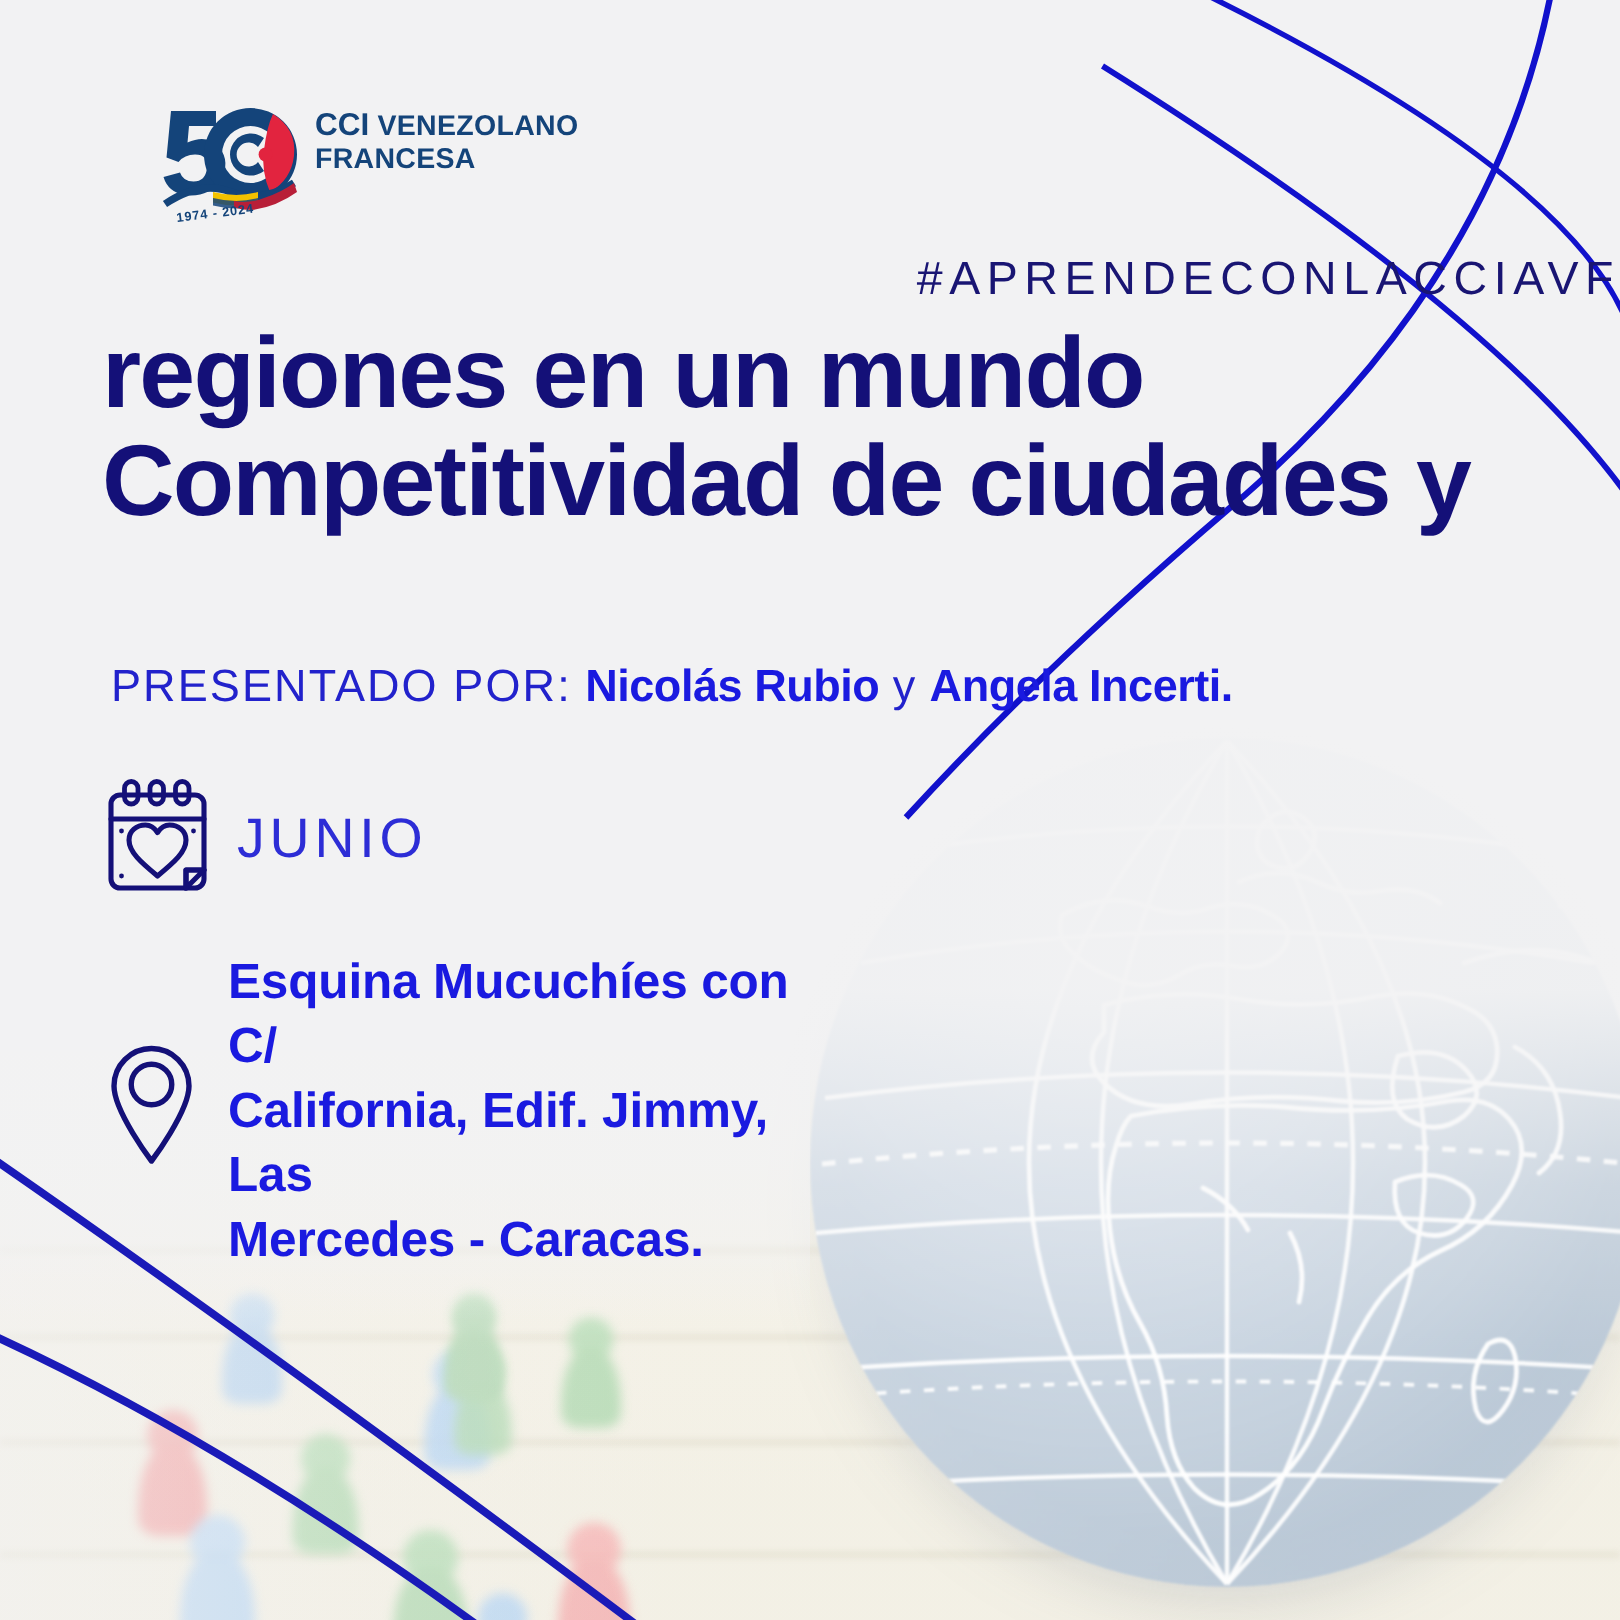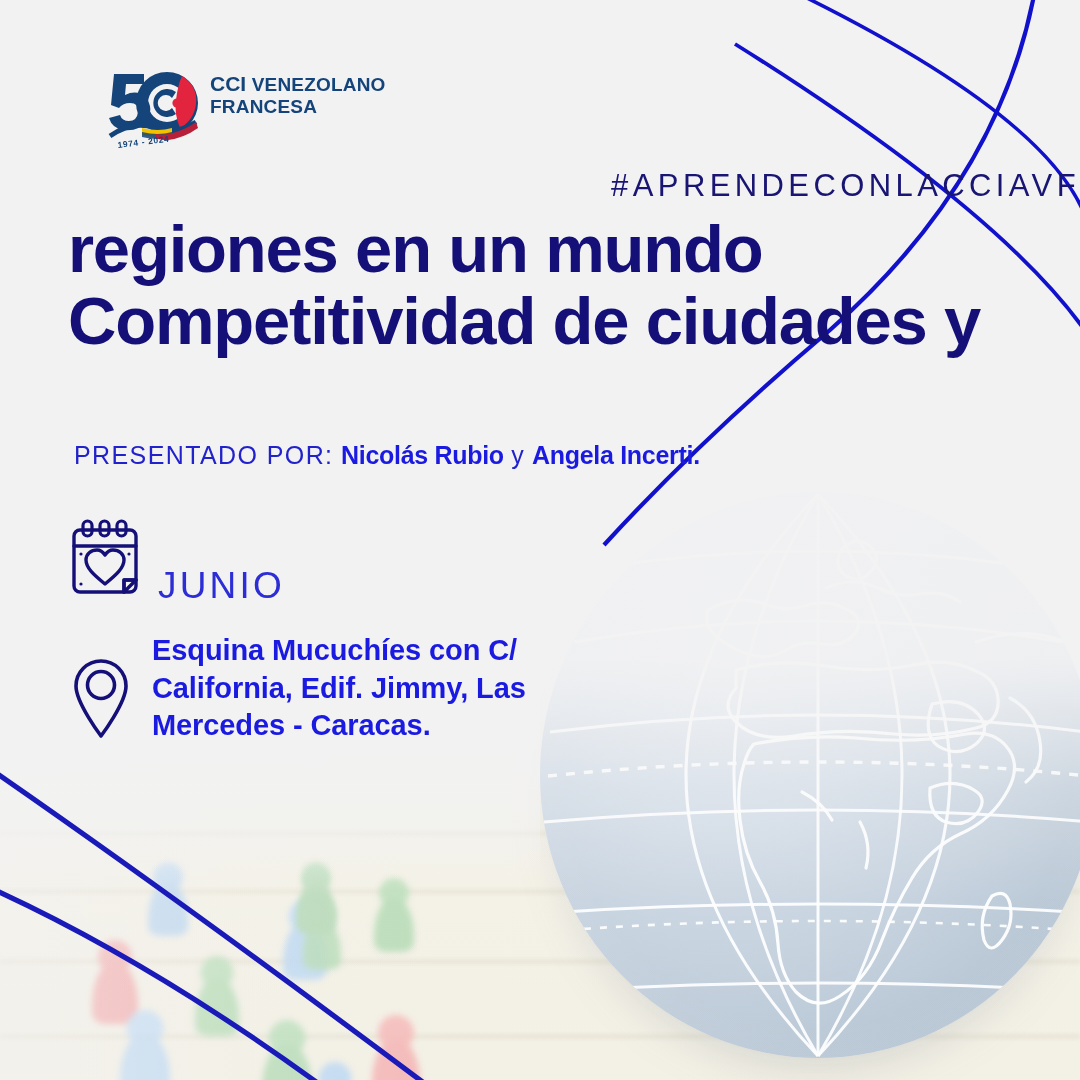--- a/index.html
+++ b/index.html
@@ -175,32 +175,32 @@
     line-height: 1.08;
     letter-spacing: -1.2px;
   }
   .title span { display: block; }
 
   
   .presenter {
     position: absolute;
     left: 74px;
     top: 441px;
-    font-size: 25px;
+    font-size: 30px;
     color: #2222cc;
     letter-spacing: 0.6px;
     white-space: nowrap;
   }
   .presenter .lbl { font-weight: 400; letter-spacing: 1.4px; }
   .presenter .nm { font-weight: bold; color: #1a1ae0; letter-spacing: -0.3px; }
   .presenter .conj { font-weight: 400; }
 
   
   .info { position: absolute; left: 66px; top: 516px; }
-  .row { display: flex; align-items: flex-end; }
+  .row { display: flex; align-items: center; }
 
   .ico { flex: 0 0 auto; }
 
   
   .date-row { margin-bottom: 4px; }
   .date-txt { margin-left: 14px; margin-top: -4px; }
   .mes {
     color: #2d2dd6;
     font-size: 37px;
     letter-spacing: 3.2px;
@@ -247,21 +247,21 @@
     margin-left: 8px;
   }
 
   
   .addr-row { margin-top: 22px; }
   .addr-txt {
     margin-left: 16px;
     margin-top: 6px;
     color: #1a1ae0;
     font-weight: bold;
-    font-size: 29px;
+    font-size: 33px;
     line-height: 1.30;
     letter-spacing: -0.1px;
     white-space: pre-line;
     max-width: 400px;
   }
 </style>
 </head>
 <body>
 
 <div id="poster">

